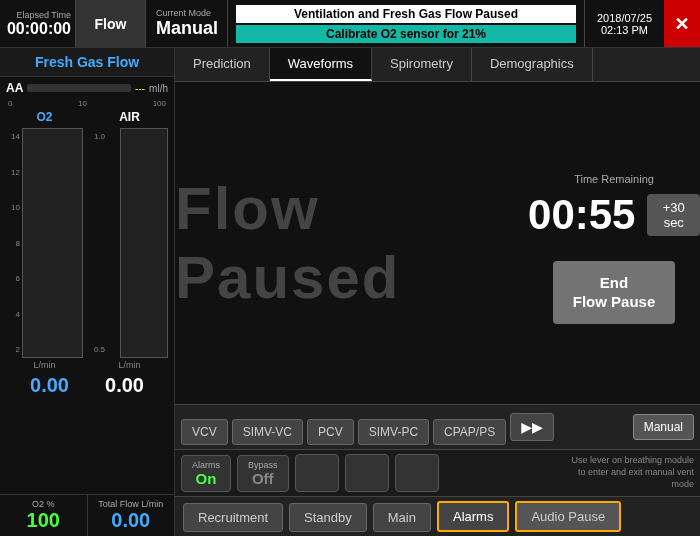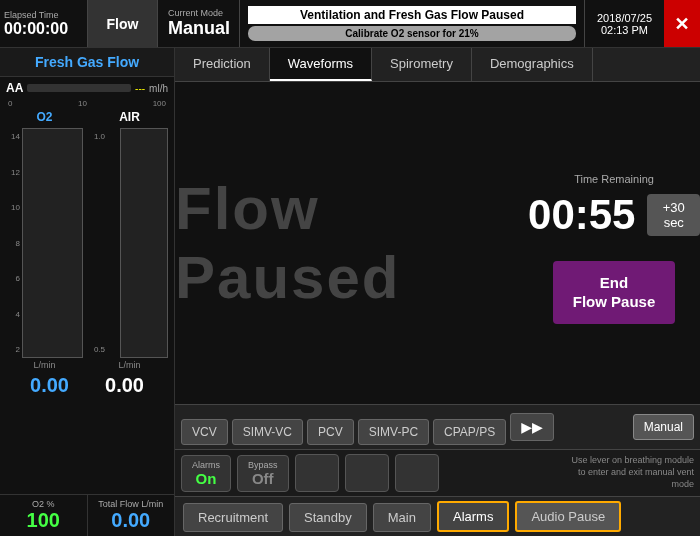--- a/index.html
+++ b/index.html
@@ -17,23 +17,23 @@
     .header {
       display: flex;
       align-items: stretch;
       height: 48px;
       background: #111;
       border-bottom: 1px solid #333;
     }
     .header-elapsed {
       display: flex;
       flex-direction: column;
-      align-items: flex-start;
-      justify-content: center;
-      width: 88px;
+      align-items: flex-end;
+      justify-content: center;
+      width: 76px;
       border-right: 1px solid #444;
       padding: 2px 4px;
     }
     .header-elapsed .label {
       font-size: 9px;
       color: #aaa;
     }
     .header-elapsed .value {
       font-size: 16px;
       color: #fff;
@@ -79,23 +79,22 @@
     }
     .alert-bar {
       background: #fff;
       color: #000;
       font-size: 12px;
       font-weight: bold;
       padding: 2px 8px;
       text-align: center;
     }
     .alert-bar.secondary {
-      background: #a3a3a3;
-      font-size: 10px;
-      border-radius: 7px;
+      background: #14b8a6;
+      font-size: 12px;
     }
     .header-datetime {
       display: flex;
       flex-direction: column;
       align-items: center;
       justify-content: center;
       width: 80px;
       border-left: 1px solid #444;
       font-size: 11px;
       color: #fff;
@@ -317,21 +316,21 @@
     .add-time-btn {
       background: #555;
       border: none;
       border-radius: 4px;
       color: #fff;
       font-size: 13px;
       padding: 6px 12px;
       cursor: pointer;
     }
     .end-flow-btn {
-      background: #701a75;
+      background: #737373;
       border: none;
       border-radius: 4px;
       color: #fff;
       font-size: 15px;
       font-weight: bold;
       padding: 12px 20px;
       cursor: pointer;
       margin-top: 16px;
       text-align: center;
       line-height: 1.3;

